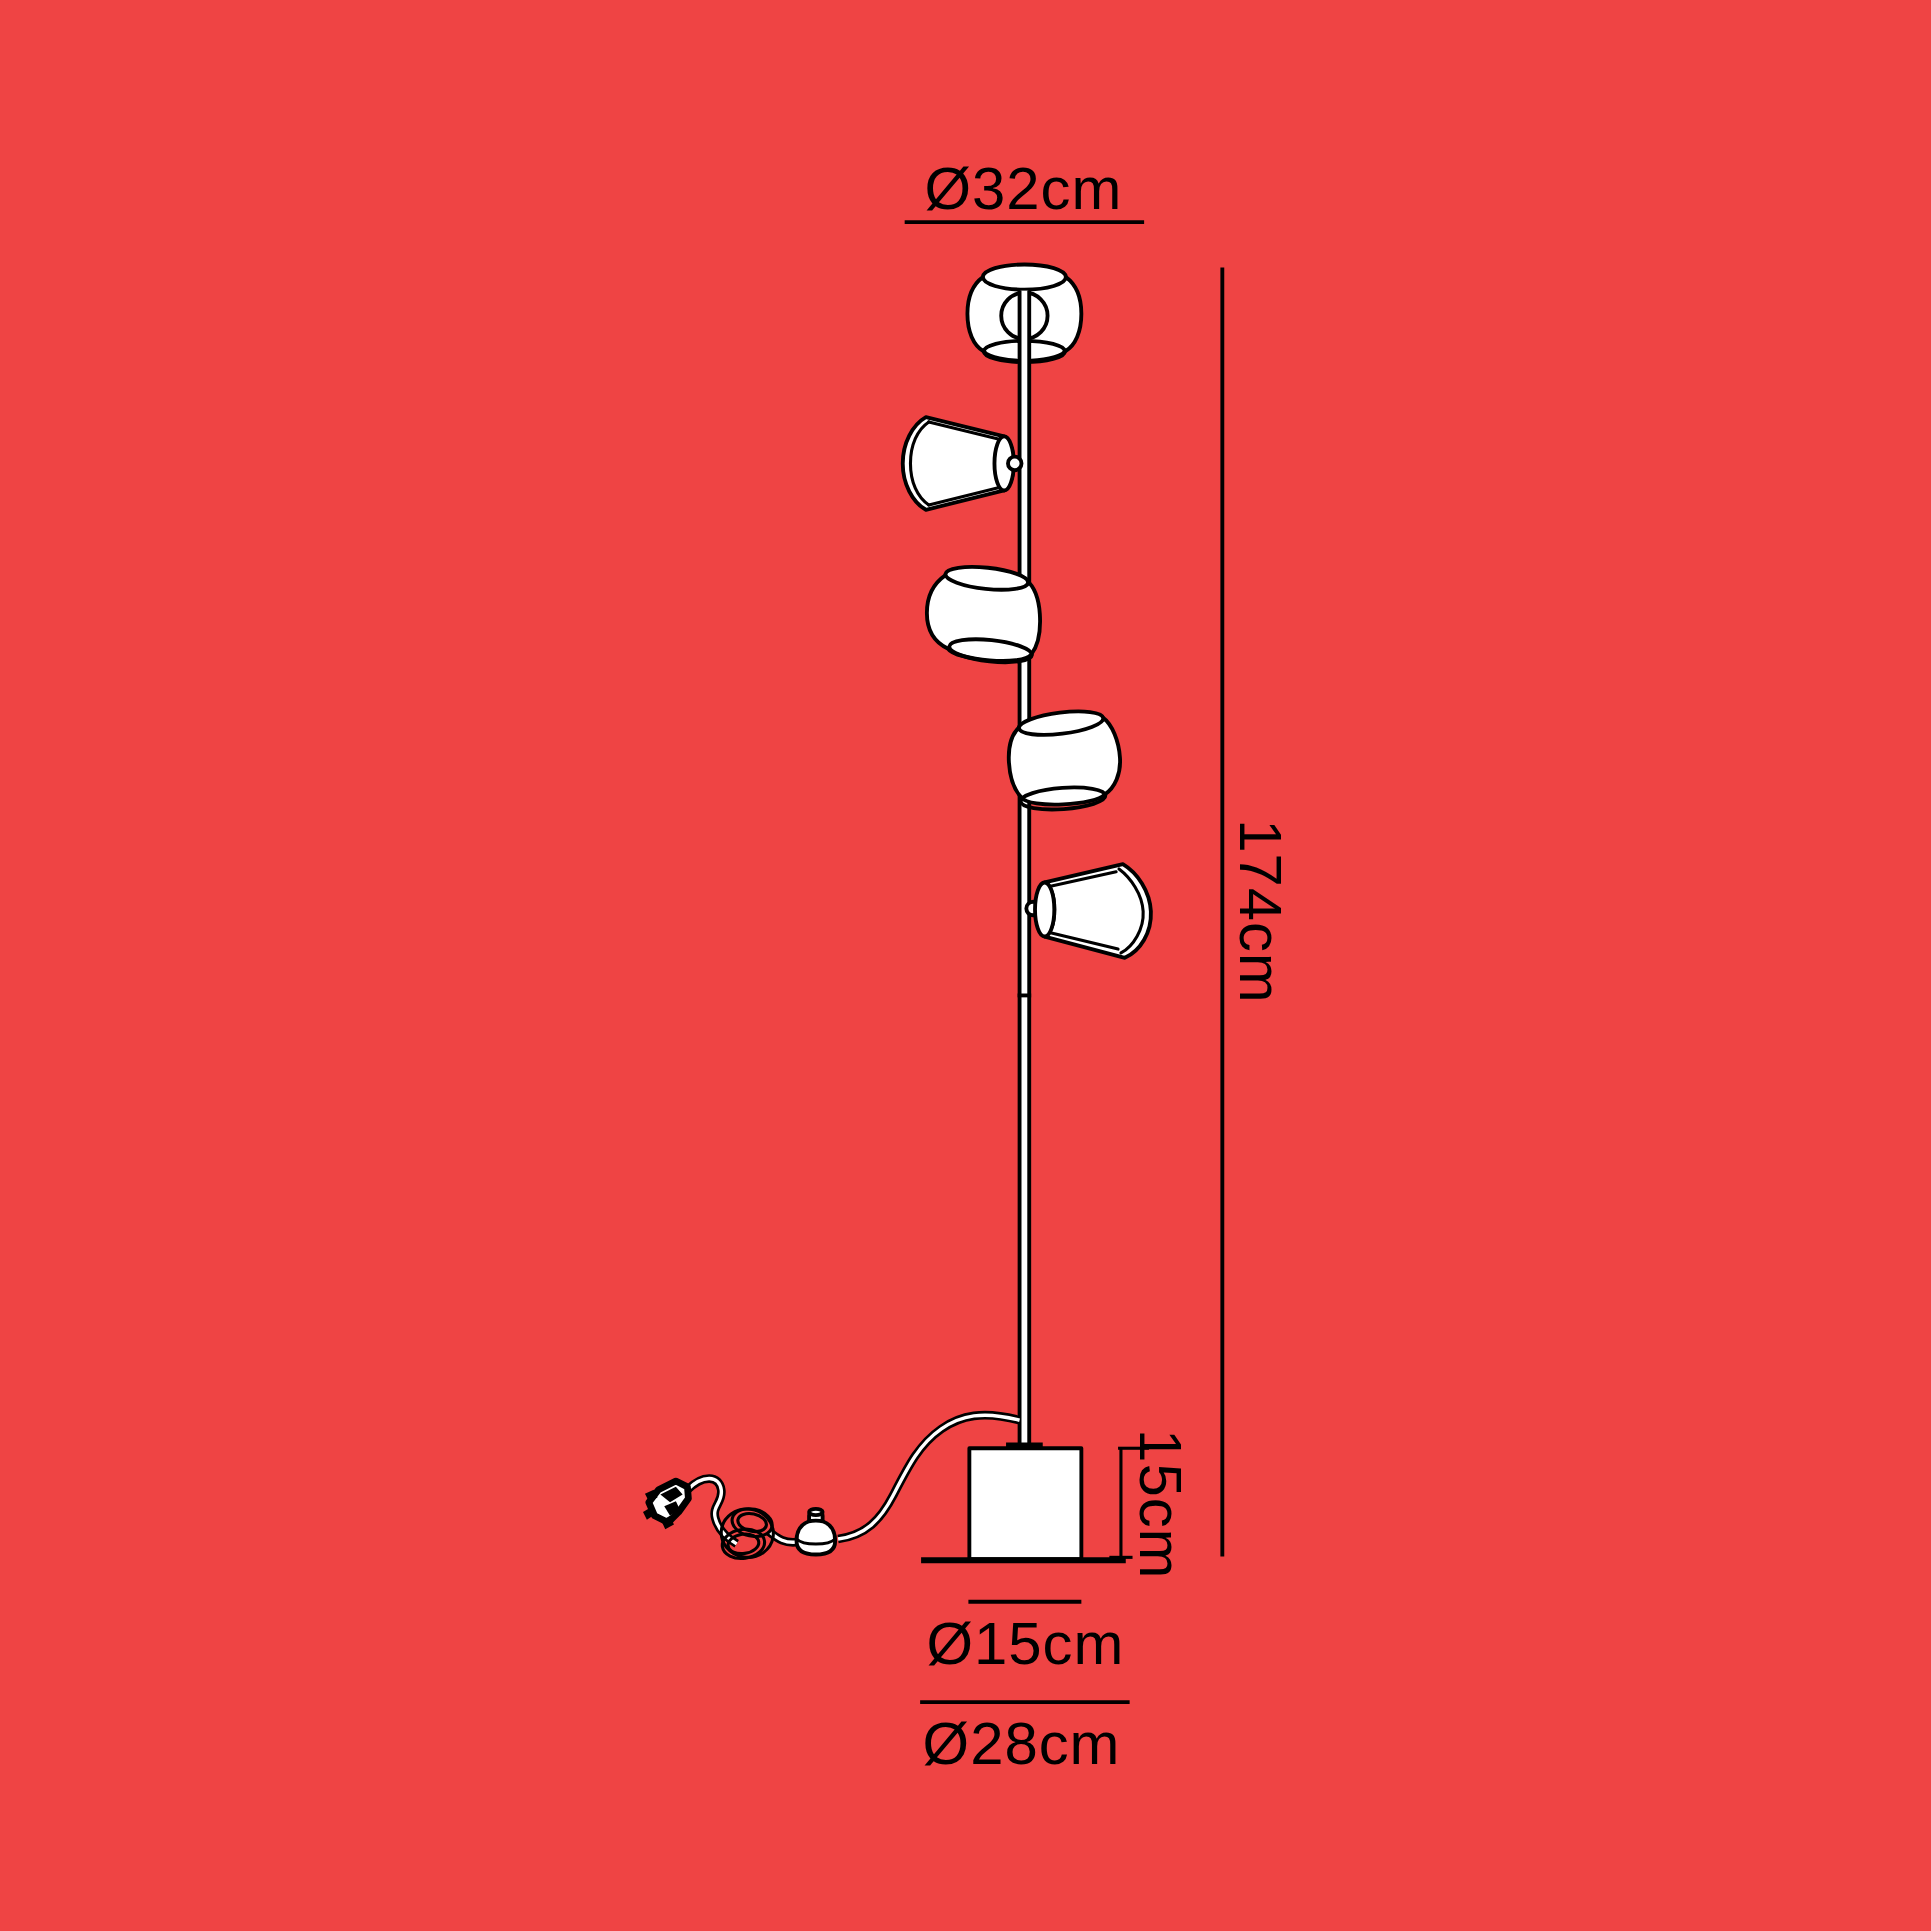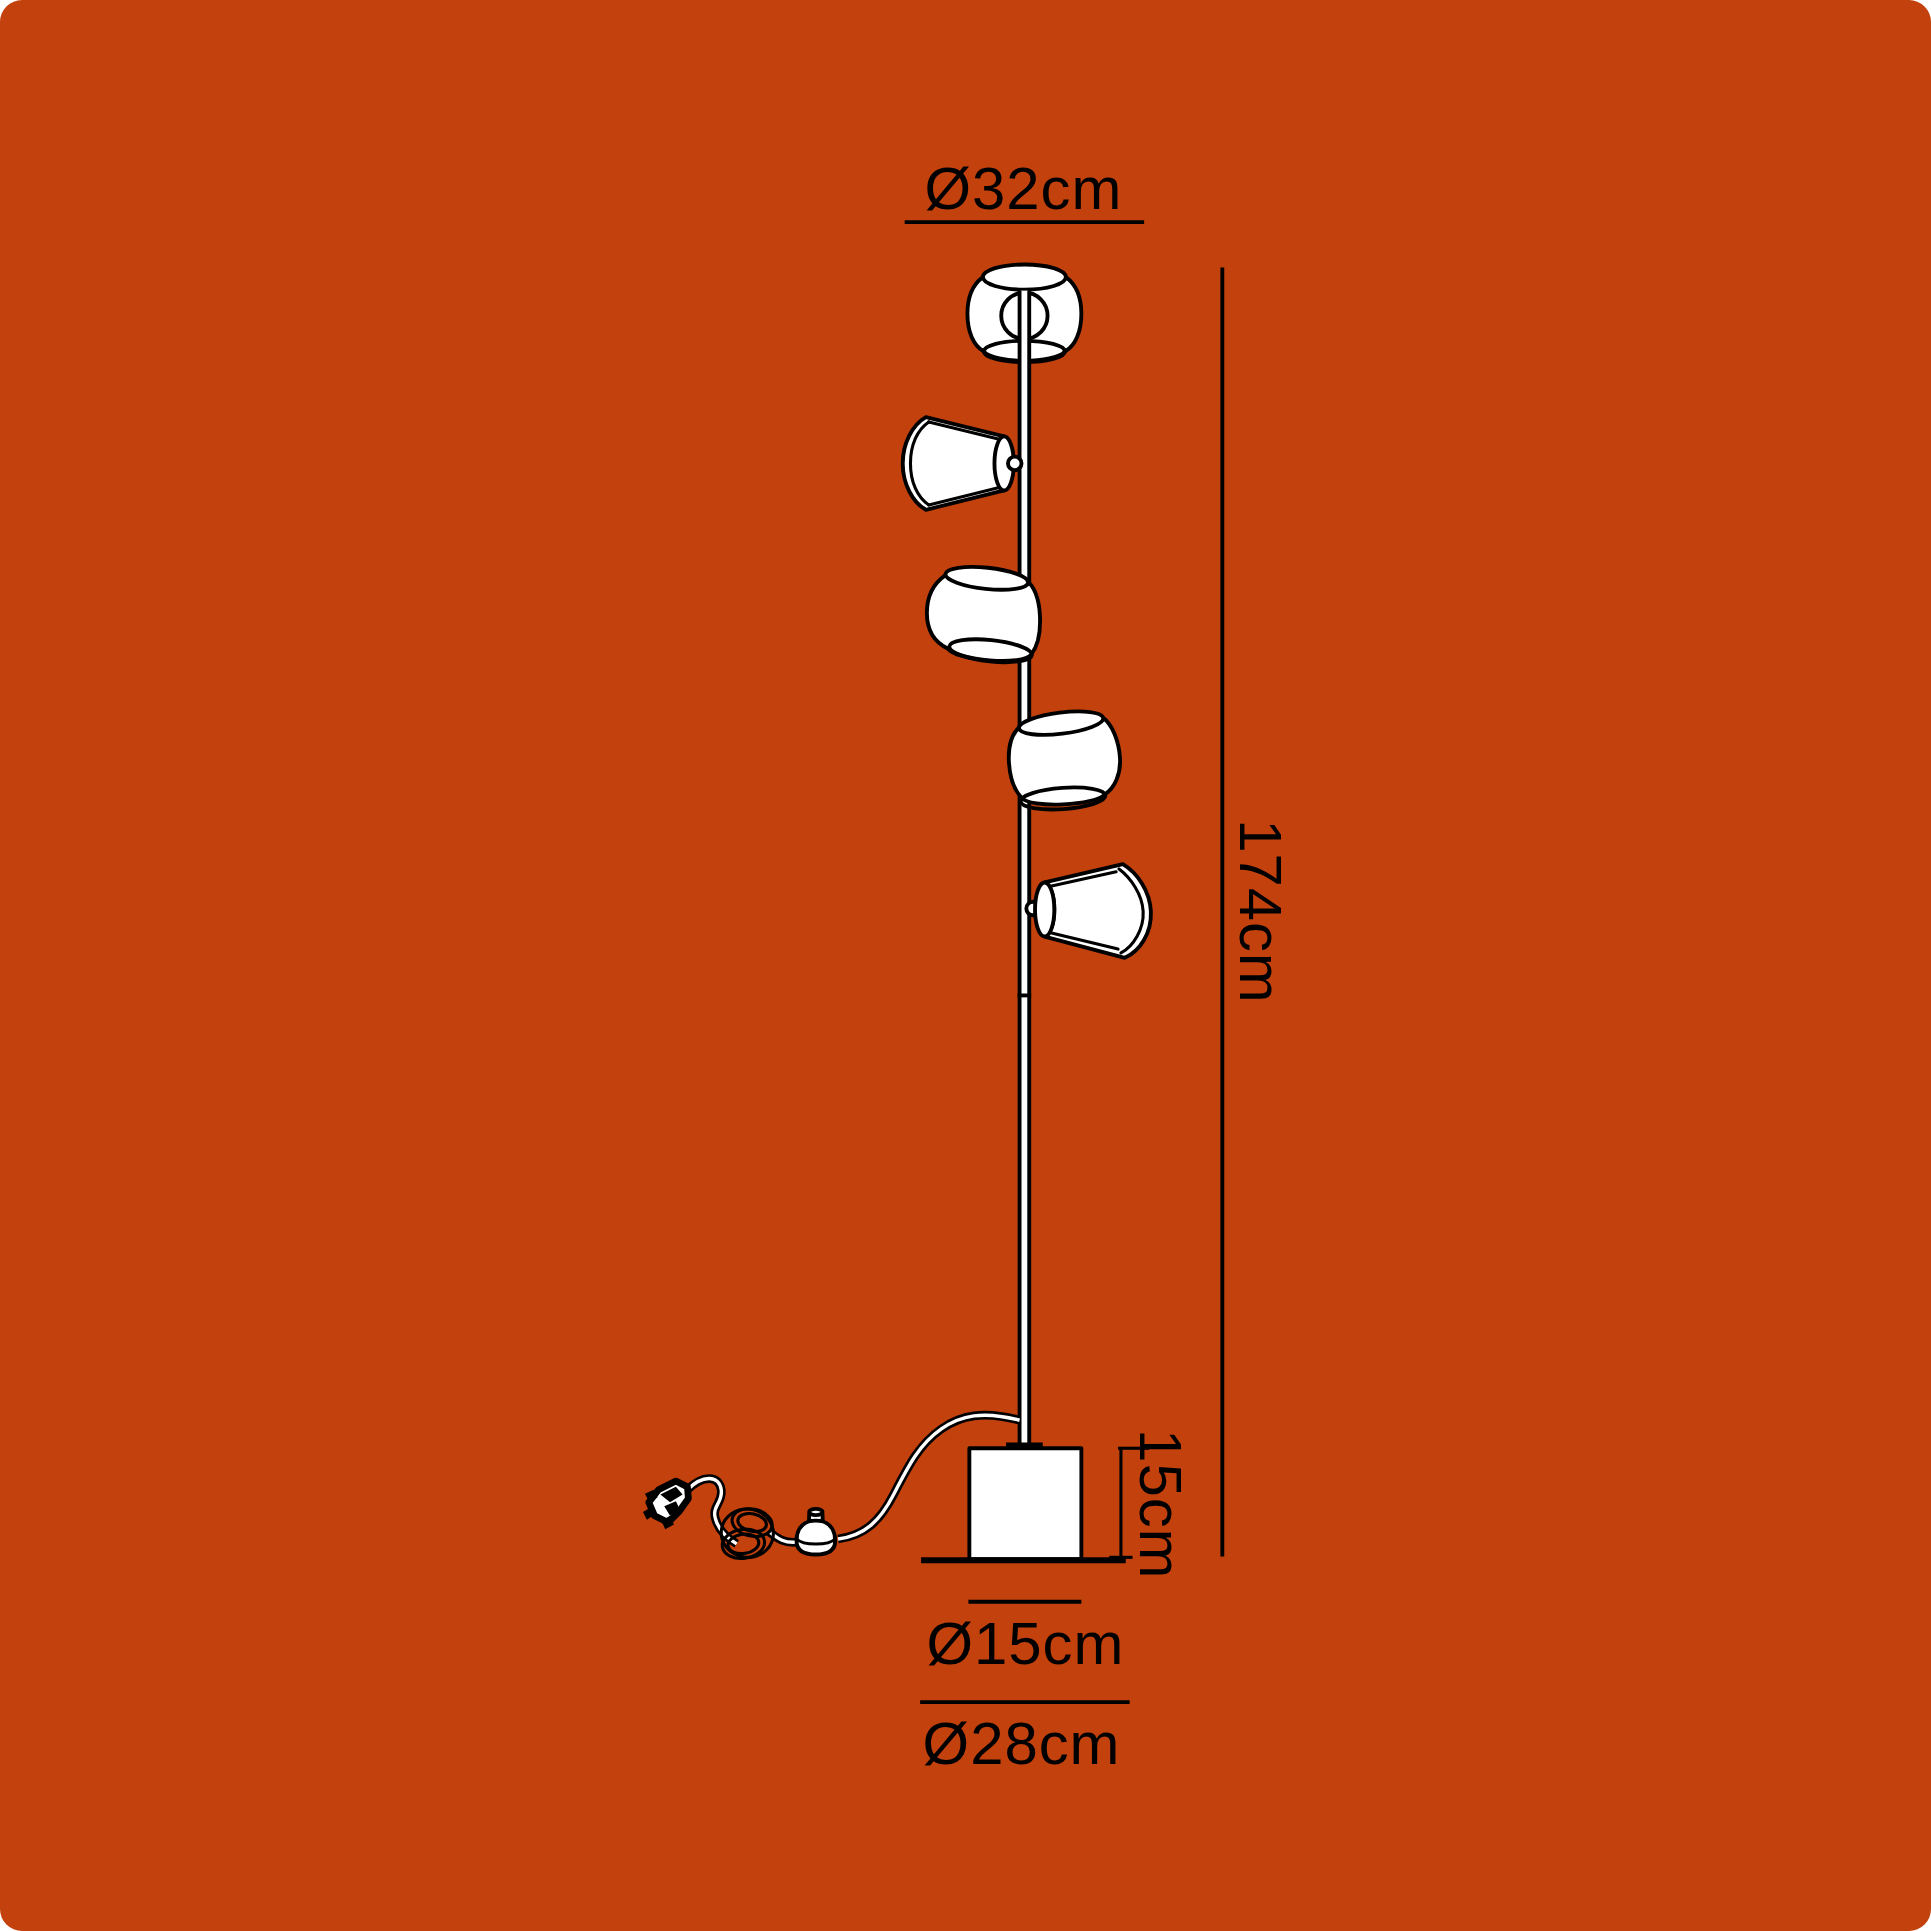--- a/index.html
+++ b/index.html
@@ -7,22 +7,21 @@
     padding: 0;
     width: 1931px;
     height: 1931px;
     background: #ffffff;
     font-family: "Liberation Sans", sans-serif;
   }
   .canvas {
     position: relative;
     width: 1931px;
     height: 1931px;
-    background: #c2410c;
-    border-radius: 22px;
+    background: #ef4444;
   }
   svg { display: block; width: 1931px; height: 1931px; }
 
   .ln  { fill: none; stroke: #000; stroke-width: 4; stroke-linecap: round; stroke-linejoin: round; }
   .ln3 { fill: none; stroke: #000; stroke-width: 3.2; stroke-linecap: round; stroke-linejoin: round; }
   .wh  { fill: #fff; stroke: #000; stroke-width: 4; stroke-linecap: round; stroke-linejoin: round; }
   .fillw { fill: #fff; stroke: none; }
   .dim { fill: none; stroke: #000; stroke-width: 4; stroke-linecap: butt; }
   .dim3 { fill: none; stroke: #000; stroke-width: 3.2; stroke-linecap: butt; }
   .thick { fill: none; stroke: #000; stroke-width: 6; stroke-linecap: butt; }

